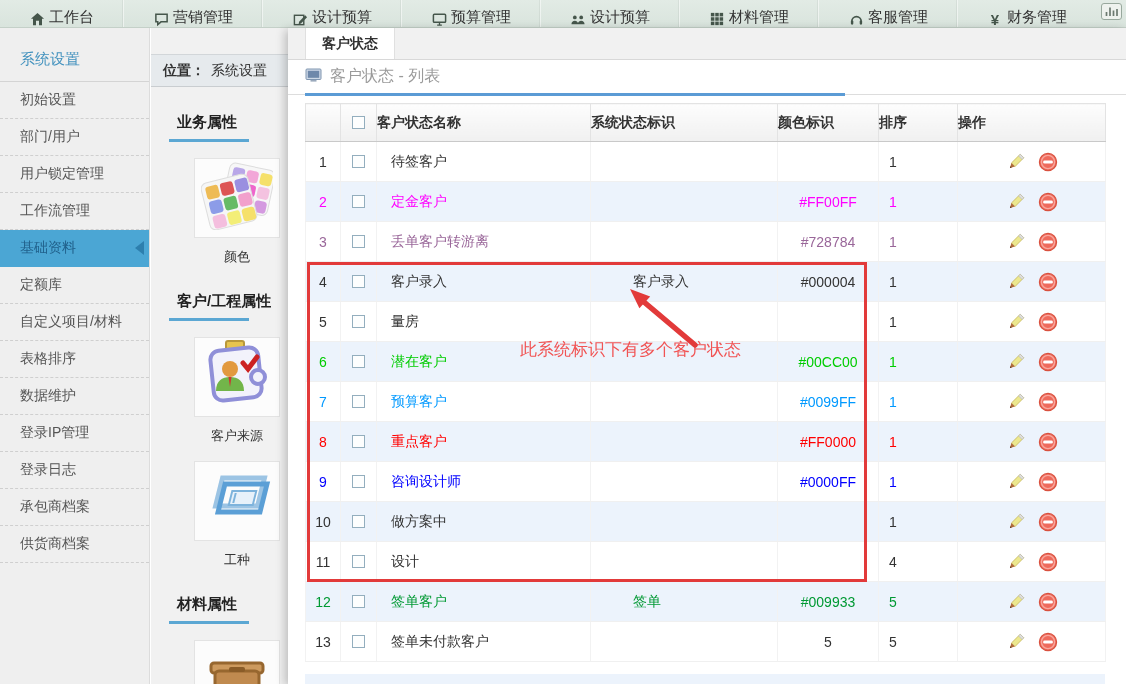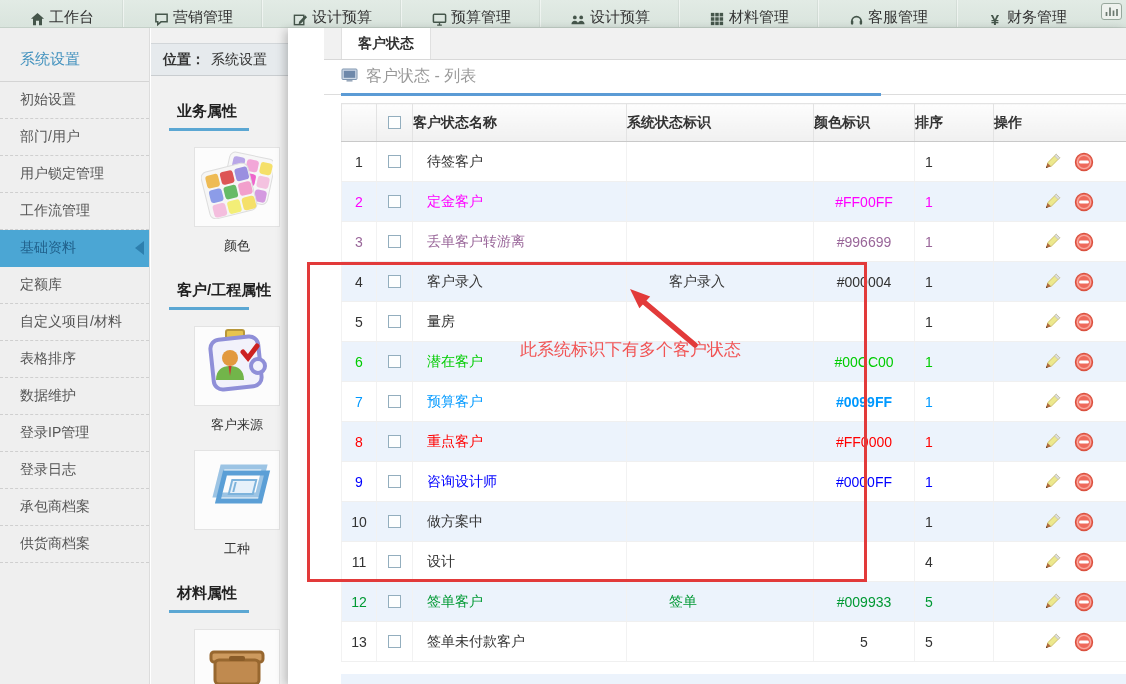--- a/index.html
+++ b/index.html
@@ -25,33 +25,33 @@
     border-bottom:1px solid #d4d4d4; }
   .sb-item { position:relative; padding:9px 0 9px 20px; font-size:14px; color:#555;
     border-bottom:1px dashed #cfcfcf; cursor:pointer; }
   .sb-item.sel { background:#4ba6d4; color:#21618c; border-bottom:1px solid #4ba6d4; }
   .sb-item.sel .tri { position:absolute; right:5px; top:50%; margin-top:-7px;
     width:0; height:0; border-top:7px solid transparent; border-bottom:7px solid transparent;
     border-right:9px solid #2d7fae; }
 
   
   .midcol { position:absolute; top:28px; left:151px; width:137px; bottom:0; background:#f1f1f1; }
-  .loc-bar { margin-top:15px; height:33px; background:#e6eaed; border-top:1px solid #d2d6d9;
+  .loc-bar { margin-top:26px; height:33px; background:#e6eaed; border-top:1px solid #d2d6d9;
     border-bottom:1px solid #c9cdd0; display:flex; align-items:center; padding-left:12px;
     font-size:14px; color:#333; white-space:nowrap; overflow:hidden; }
   .loc-bar b { margin-right:6px; }
   .sec-title { margin:26px 0 0 26px; font-size:15px; font-weight:bold; color:#222; white-space:nowrap; }
   .sec-rule { width:80px; height:3px; background:#5ba7d3; margin:7px 0 0 18px; }
   .tile { width:86px; margin:16px 0 0 43px; background:#fcfcfc; border:1px solid #e3e3e3;
     display:flex; align-items:center; justify-content:center; height:80px; cursor:pointer; }
   .tile-label { width:86px; margin:10px 0 0 43px; text-align:center; font-size:13px; color:#333; }
 
   
   .panel { position:absolute; top:28px; left:288px; right:0; bottom:0; background:#fff;
-    box-shadow:-3px 2px 9px rgba(0,0,0,.22);padding-left:36px; }
+    box-shadow:-3px 2px 9px rgba(0,0,0,.22); }
   .tabstrip { height:32px; background:#f1f1f1; border-bottom:1px solid #d8d8d8; display:flex; }
   .tab { margin-left:17px; background:#fff; border-left:1px solid #e0e0e0; border-right:1px solid #e0e0e0;
     padding:0 16px; line-height:31px; font-weight:bold; font-size:14px; color:#333; cursor:pointer; }
   .listhead { height:33px; display:flex; align-items:center; gap:8px; padding-left:17px;
     color:#9a9a9a; font-size:16px; }
   .rule { position:relative; height:3px; }
   .rule .thin { position:absolute; left:0; right:0; top:1px; height:1px; background:#ddd; }
   .rule .blue { position:absolute; left:17px; width:540px; top:0; height:3px; background:#5b9bd5; }
 
   table.grid { margin:7px 0 0 17px; border-collapse:collapse; table-layout:fixed;
@@ -343,21 +343,21 @@
                 <rect x="5.2" y="8.5" width="9.6" height="3" rx="1.3" fill="#fff"></rect>
               </svg></span></td>
         </tr>
         <tr>
           <td class="c-num" style="color: rgb(153, 102, 153);">3</td>
           <td>
             <div class="cb"></div>
           </td>
           <td class="c-name" style="color: rgb(153, 102, 153);">丢单客户转游离</td>
           <td class="c-sys" style="color: rgb(153, 102, 153);"></td>
-          <td class="c-color" style="color: rgb(153, 102, 153);">#996699</td>
+          <td class="c-color" style="color: rgb(153, 102, 153);">#728784</td>
           <td class="c-sort" style="color: rgb(153, 102, 153);">1</td>
           <td class="c-ops"><span class="op"><svg width="20" height="20" viewBox="0 0 20 20">
                 <g transform="rotate(45 10 10)">
                   <rect x="7.5" y="1.5" width="5" height="12.5" fill="#ece88e" stroke="#c9b85a" stroke-width="0.8"></rect>
                   <rect x="7.5" y="1.5" width="5" height="2.4" fill="#dedede" stroke="#bbb" stroke-width="0.6"></rect>
                   <polygon points="7.5,14 12.5,14 10,18.6" fill="#b06a3a"></polygon>
                   <polygon points="9.2,16.9 10.8,16.9 10,18.6" fill="#4a2c16"></polygon>
                 </g>
               </svg></span><span class="op"><svg width="20" height="20" viewBox="0 0 20 20">
                 <circle cx="10" cy="10" r="8.6" fill="#ee6a5c" stroke="#d9503e" stroke-width="1.2"></circle>
@@ -431,21 +431,21 @@
                 <rect x="5.2" y="8.5" width="9.6" height="3" rx="1.3" fill="#fff"></rect>
               </svg></span></td>
         </tr>
         <tr>
           <td class="c-num" style="color: rgb(0, 153, 255);">7</td>
           <td>
             <div class="cb"></div>
           </td>
           <td class="c-name" style="color: rgb(0, 153, 255);">预算客户</td>
           <td class="c-sys" style="color: rgb(0, 153, 255);"></td>
-          <td class="c-color" style="color: rgb(0, 153, 255); font-weight: bold;">#0099FF</td>
+          <td class="c-color" style="color: rgb(0, 153, 255);">#0099FF</td>
           <td class="c-sort" style="color: rgb(0, 153, 255);">1</td>
           <td class="c-ops"><span class="op"><svg width="20" height="20" viewBox="0 0 20 20">
                 <g transform="rotate(45 10 10)">
                   <rect x="7.5" y="1.5" width="5" height="12.5" fill="#ece88e" stroke="#c9b85a" stroke-width="0.8"></rect>
                   <rect x="7.5" y="1.5" width="5" height="2.4" fill="#dedede" stroke="#bbb" stroke-width="0.6"></rect>
                   <polygon points="7.5,14 12.5,14 10,18.6" fill="#b06a3a"></polygon>
                   <polygon points="9.2,16.9 10.8,16.9 10,18.6" fill="#4a2c16"></polygon>
                 </g>
               </svg></span><span class="op"><svg width="20" height="20" viewBox="0 0 20 20">
                 <circle cx="10" cy="10" r="8.6" fill="#ee6a5c" stroke="#d9503e" stroke-width="1.2"></circle>

